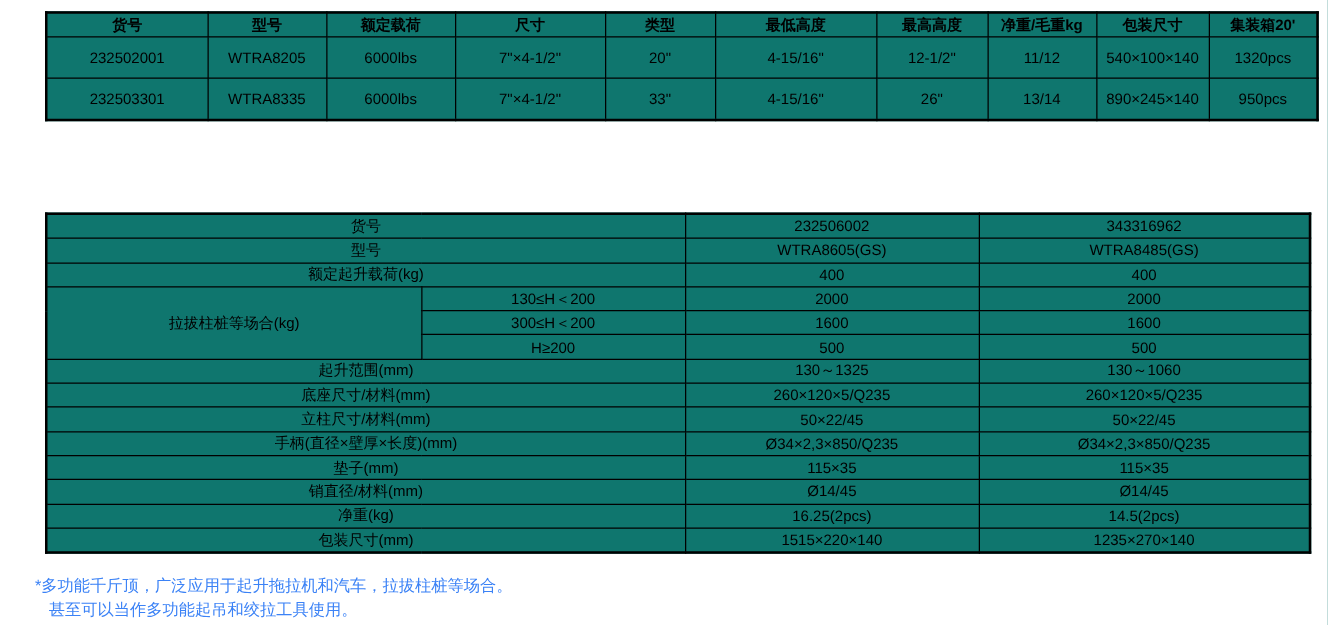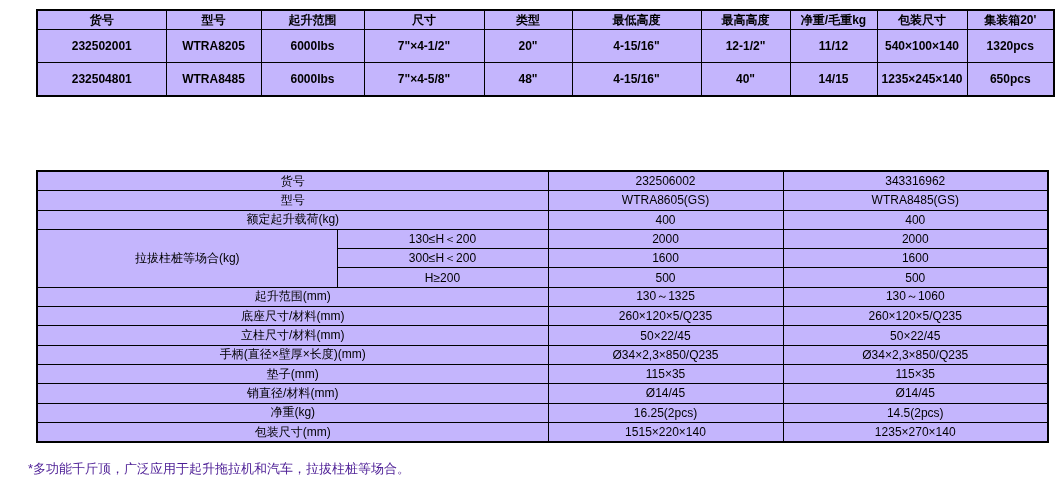--- a/index.html
+++ b/index.html
@@ -13,40 +13,40 @@
   }
   .page {
     position: relative;
     width: 1062px;
     height: 500px;
     overflow: hidden;
   }
   table {
     border-collapse: collapse;
     table-layout: fixed;
-    background: #c4b5fd;
+    background: #0f766e;
   }
   .t1 {
     position: absolute;
     left: 36px;
     top: 9px;
     width: 1017px;
     border: 2px solid #000000;
   }
   .t1 th, .t1 td {
     border: 1px solid #000000;
     text-align: center;
     vertical-align: middle;
     padding: 0 2px;
     font-size: 12px;
     overflow: hidden;
     white-space: nowrap;
   }
   .t1 th { height: 18px; font-weight: bold; }
-  .t1 td { height: 32px; font-weight: bold; }
+  .t1 td { height: 32px; font-weight: normal; }
   .t2 {
     position: absolute;
     left: 36px;
     top: 170px;
     width: 1011px;
     border: 2px solid #000000;
   }
   .t2 td {
     border: 1px solid #000000;
     text-align: center;
@@ -56,21 +56,21 @@
     height: 18.3px;
     overflow: hidden;
     white-space: nowrap;
   }
   .footnotes {
     position: absolute;
     left: 28px;
     top: 459px;
     font-size: 13px;
     line-height: 19px;
-    color: #4c1d95;
+    color: #3b82f6;
   }
   .footnotes .fn2 { padding-left: 11px; }
 </style>
 </head>
 <body>
 
 <div class="page">
 
   <table class="t1">
     <colgroup>
@@ -82,21 +82,21 @@
         <col style="width:129px">
       <col style="width:89px">
         <col style="width:87px">
         <col style="width:90px">
       <col style="width:87px">
     </colgroup>
     <thead>
       <tr id="t1-head">
           <th>货号</th>
           <th>型号</th>
-          <th>起升范围</th>
+          <th>额定载荷</th>
           <th>尺寸</th>
           <th>类型</th>
           <th>最低高度</th>
           <th>最高高度</th>
           <th>净重/毛重kg</th>
           <th>包装尺寸</th>
           <th>集装箱20'</th>
         </tr>
     </thead>
     <tbody id="t1-body">
@@ -106,30 +106,30 @@
           <td>6000lbs</td>
           <td>7"×4-1/2"</td>
           <td>20"</td>
           <td>4-15/16"</td>
           <td>12-1/2"</td>
           <td>11/12</td>
           <td>540×100×140</td>
           <td>1320pcs</td>
         </tr>
         <tr>
-          <td>232504801</td>
-          <td>WTRA8485</td>
+          <td>232503301</td>
+          <td>WTRA8335</td>
           <td>6000lbs</td>
-          <td>7"×4-5/8"</td>
-          <td>48"</td>
+          <td>7"×4-1/2"</td>
+          <td>33"</td>
           <td>4-15/16"</td>
-          <td>40"</td>
-          <td>14/15</td>
-          <td>1235×245×140</td>
-          <td>650pcs</td>
+          <td>26"</td>
+          <td>13/14</td>
+          <td>890×245×140</td>
+          <td>950pcs</td>
         </tr>
       </tbody>
   </table>
 
   <table class="t2">
     <colgroup>
       <col style="width:300px">
         <col style="width:211px">
       <col style="width:235px">
         <col style="width:265px">
@@ -204,15 +204,16 @@
         <tr>
           <td colspan="2">包装尺寸(mm)</td>
           <td>1515×220×140</td>
           <td>1235×270×140</td>
         </tr>
       </tbody>
   </table>
 
   <div class="footnotes">
     <div>*多功能千斤顶，广泛应用于起升拖拉机和汽车，拉拔柱桩等场合。</div>
+    <div class="fn2">甚至可以当作多功能起吊和绞拉工具使用。</div>
   </div>
 
 </div>
 
 </body></html>

